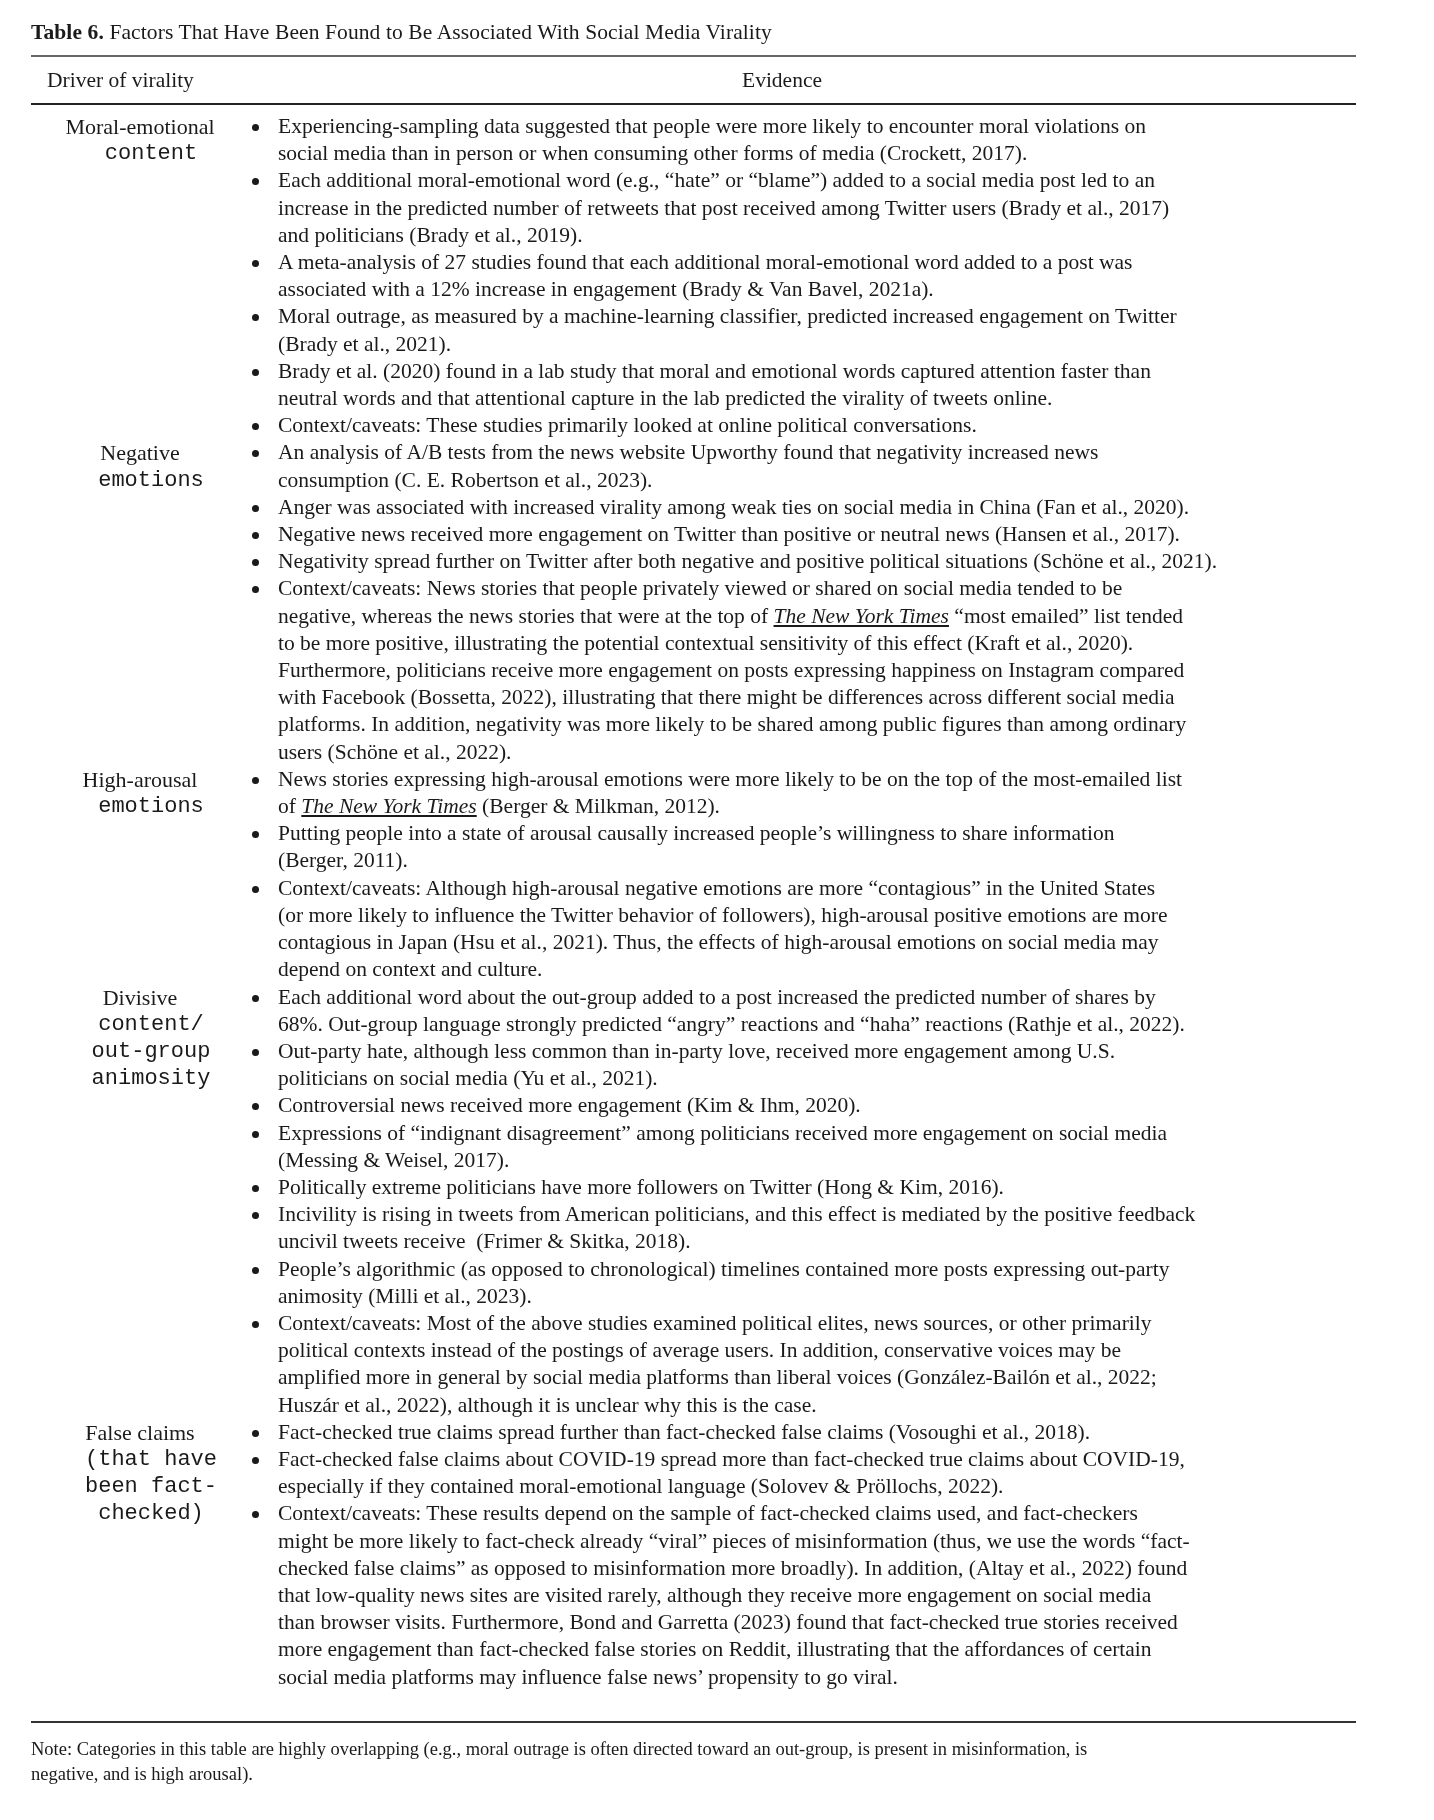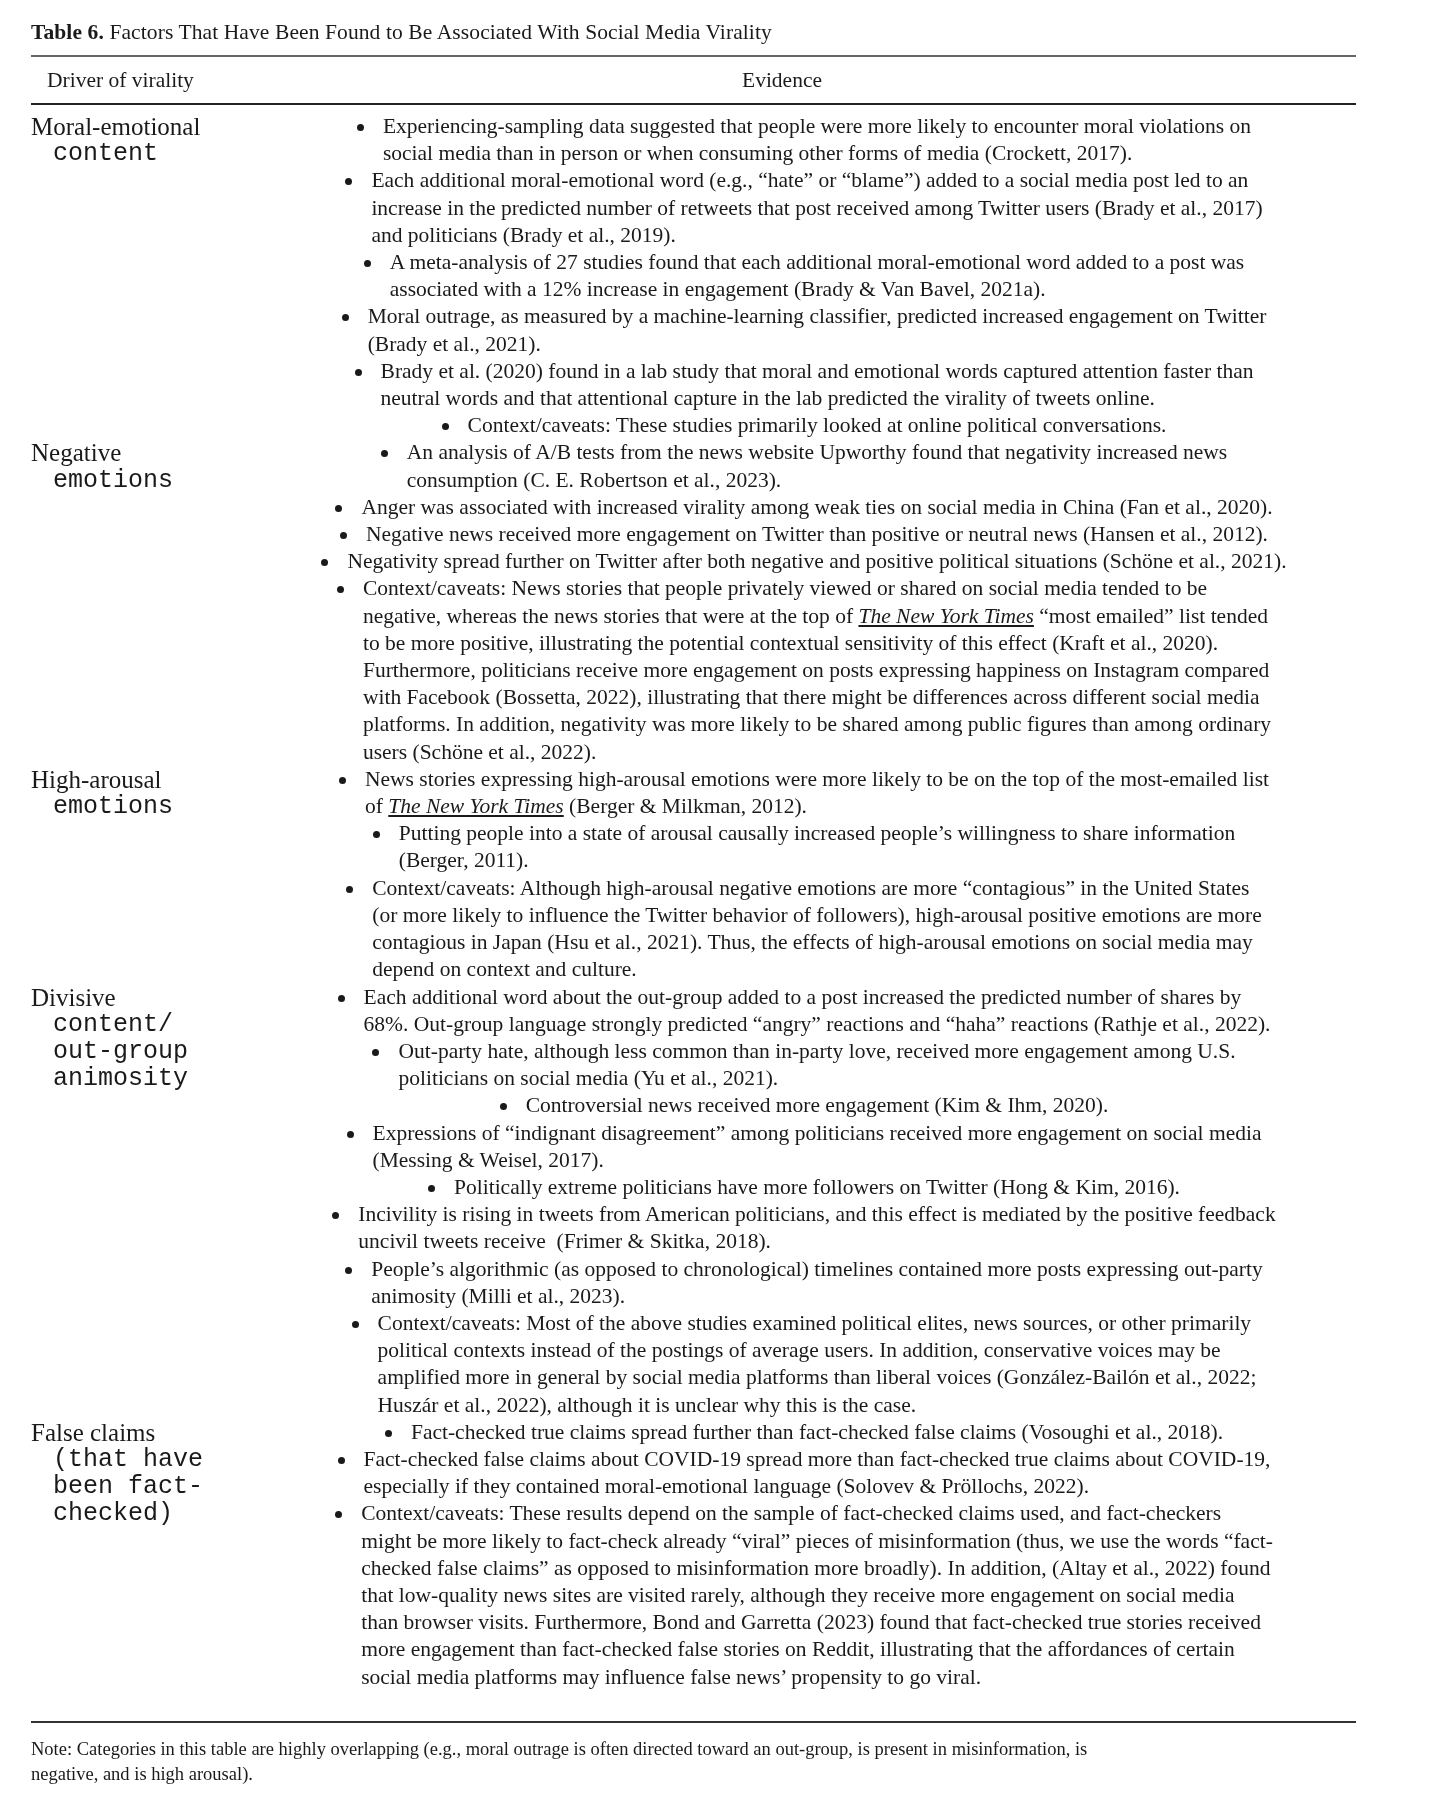--- a/index.html
+++ b/index.html
@@ -15,25 +15,25 @@
   }
   .caption .label { font-weight: bold; }
   .rule-top { position: absolute; top: 55px; left: 0; width: 1325px; height: 2px; background: #666; }
   .rule-head { position: absolute; top: 103px; left: 0; width: 1325px; height: 1.5px; background: #222; }
   .rule-bottom { position: absolute; top: 1721px; left: 0; width: 1325px; height: 2px; background: #333; }
   .hdr { position: absolute; top: 66px; font-size: 21.5px; line-height: 28px; white-space: nowrap; }
   .hdr-driver { left: 16px; }
   .hdr-evidence { left: 711px; }
   .body-rows { position: absolute; top: 113px; left: 0; width: 1325px; }
   .row { display: flex; }
-  .driver { width: 218px; flex: none; font-size: 25px; line-height: 27.2px; }
+  .driver { width: 218px; flex: none; font-size: 22px; line-height: 27.2px; text-align: center; }
   .driver .dl { display: block; white-space: nowrap; }
   .driver .dl.indent { padding-left: 22px; font-family: Liberation Mono, monospace; }
   .evidence { flex: 1; }
-  .bullet { display: flex; font-size: 21.5px; line-height: 27.2px; justify-content: center; }
+  .bullet { display: flex; font-size: 21.5px; line-height: 27.2px; }
   .dot { width: 29px; flex: none; position: relative; }
   .dot::before { content: ""; position: absolute; left: 3px; top: 11px; width: 7px; height: 7px; border-radius: 50%; background: #1a1a1a; }
   .lines .ln { display: block; white-space: nowrap; }
   .lines i { font-style: italic; text-decoration: underline; }
   .note { position: absolute; top: 1737px; left: 0; width: 1325px; font-size: 18.5px; line-height: 25px; }
   .note .ln { display: block; white-space: nowrap; }
 </style>
 </head>
 <body>
 
@@ -113,21 +113,21 @@
           </div>
           <div class="bullet">
             <span class="dot"></span>
             <div class="lines">
               <span class="ln">Anger was associated with increased virality among weak ties on social media in China (Fan et al., 2020).</span>
             </div>
           </div>
           <div class="bullet">
             <span class="dot"></span>
             <div class="lines">
-              <span class="ln">Negative news received more engagement on Twitter than positive or neutral news (Hansen et al., 2012).</span>
+              <span class="ln">Negative news received more engagement on Twitter than positive or neutral news (Hansen et al., 2017).</span>
             </div>
           </div>
           <div class="bullet">
             <span class="dot"></span>
             <div class="lines">
               <span class="ln">Negativity spread further on Twitter after both negative and positive political situations (Schöne et al., 2021).</span>
             </div>
           </div>
           <div class="bullet">
             <span class="dot"></span>

